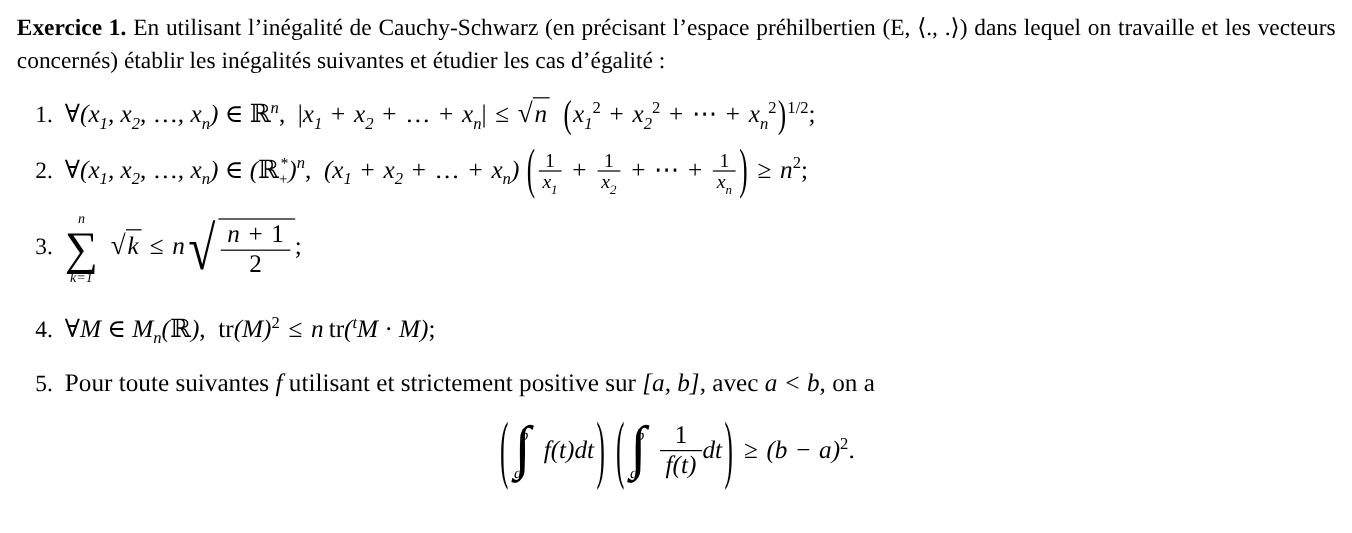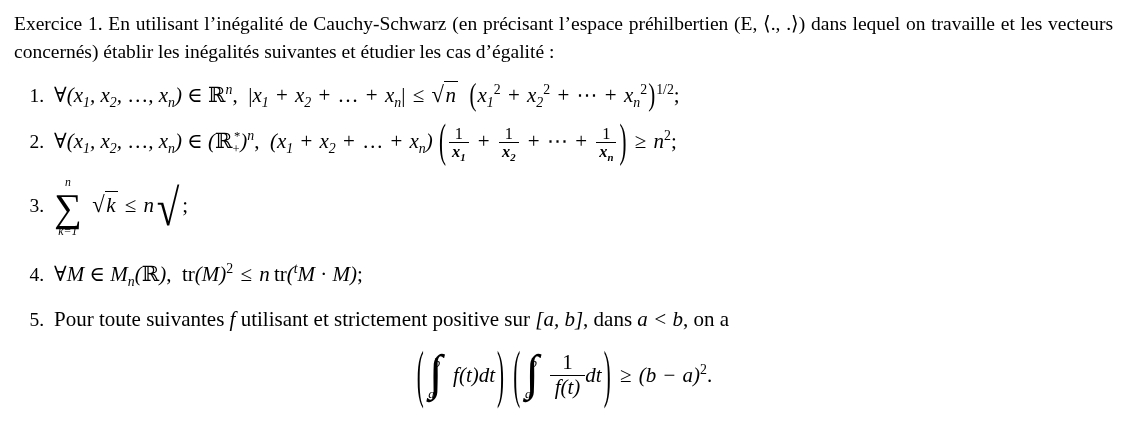--- a/index.html
+++ b/index.html
@@ -19,21 +19,21 @@
     padding: 10px 14px 0 14px;
     box-sizing: border-box;
     width: 1127px;
   }
   .intro {
     font-size: 19.5px;
     line-height: 1.42;
     text-align: justify;
     margin-bottom: 16px;
   }
-  .intro b { font-weight: normal; margin-top: 20px; }
+  .intro b { font-weight: bold; margin-top: 20px; }
   .mi { font-style: italic; }
   .up { font-style: normal; }
 
   ol.items {
     list-style: none;
     margin: 0;
     padding: 0;
   }
   ol.items > li {
     display: flex;
@@ -69,21 +69,21 @@
   
   .frac {
     display: inline-block;
     vertical-align: -0.52em;
     text-align: center;
     font-size: 0.78em;
     line-height: 1.05;
     padding: 0 2px;
   }
   .frac .n { display: block; padding: 0 3px; }
-  .frac .d { display: block; border-top: 1.1px solid #000; padding: 0 3px; font-weight: bold; }
+  .frac .d { display: block; border-top: 1.1px solid #000; padding: 0 3px; }
 
   .bigfrac {
     display: inline-block;
     vertical-align: -0.55em;
     text-align: center;
     font-size: 1em;
     line-height: 1.12;
   }
   .bigfrac .n { display: block; padding: 0 5px; }
   .bigfrac .d { display: block; border-top: 1.2px solid #000; padding: 0 5px; }
@@ -248,39 +248,39 @@
     <li style="margin-bottom:22px;margin-top:16px;">
       <span class="num">3.</span>
       <span class="body">
         <span class="math">
           <span class="sumop">
             <span class="lim"><span class="mi">n</span></span>
             <span class="sym">∑</span>
             <span class="lim"><span class="mi">k</span>=1</span>
           </span>
           &nbsp;<span class="sqrt"><span class="rad rm">√</span><span class="rcontent mi">k</span></span>
-          <span class="op">≤</span> <span class="mi">n</span><span class="sqrtbig"><span class="radbig rm">√</span></span><span class="rm">;</span>
+          <span class="op">≤</span> <span class="mi">n</span><span class="sqrtbig"><span class="radbig rm">√</span><span class="rcontentbig"><span class="bigfrac"><span class="n"><span class="mi">n</span> <span class="op">+</span> <span class="rm">1</span></span><span class="d rm">2</span></span></span></span><span class="rm">;</span>
         </span>
       </span>
     </li>
 
     <li>
       <span class="num">4.</span>
       <span class="body">
         <span class="math">
           <span class="rm">∀</span><span class="mi">M</span> <span class="rm">∈</span> <span class="mi">M</span><sub><span class="mi">n</span></sub>(<span class="bb">ℝ</span>)<span class="rm">,</span>
           &nbsp;<span class="rm">tr</span>(<span class="mi">M</span>)<sup class="rm">2</sup> <span class="op">≤</span> <span class="mi">n</span><span class="rm"> tr</span>(<sup class="mi">t</sup><span class="mi">M</span> <span class="rm">·</span> <span class="mi">M</span>)<span class="rm">;</span>
         </span>
       </span>
     </li>
 
     <li style="margin-top:18px;">
       <span class="num">5.</span>
       <span class="body">
-        <span>Pour toute suivantes </span><span class="mi">f</span><span> utilisant et strictement positive sur </span><span class="mi">[a, b]</span><span>, dans </span><span class="mi">a &lt; b</span><span>, on a</span>
+        <span>Pour toute suivantes </span><span class="mi">f</span><span> utilisant et strictement positive sur </span><span class="mi">[a, b]</span><span>, avec </span><span class="mi">a &lt; b</span><span>, on a</span>
       </span>
     </li>
 
   </ol>
 
   <div class="displayeq">
     <span class="eqline math">
       <span class="paren3">(</span><span class="intop"><span class="sym">∫</span><span class="up">b</span><span class="lo">a</span></span>&nbsp;<span class="mi">f</span>(<span class="mi">t</span>)<span class="mi">dt</span><span class="paren3">)</span>
       <span class="paren3">(</span><span class="intop"><span class="sym">∫</span><span class="up">b</span><span class="lo">a</span></span>&nbsp;<span class="bigfrac"><span class="n rm">1</span><span class="d"><span class="mi">f</span>(<span class="mi">t</span>)</span></span><span class="mi">dt</span><span class="paren3">)</span>
       <span class="op">≥</span> (<span class="mi">b</span> <span class="op">−</span> <span class="mi">a</span>)<sup class="rm">2</sup><span class="rm">.</span>

